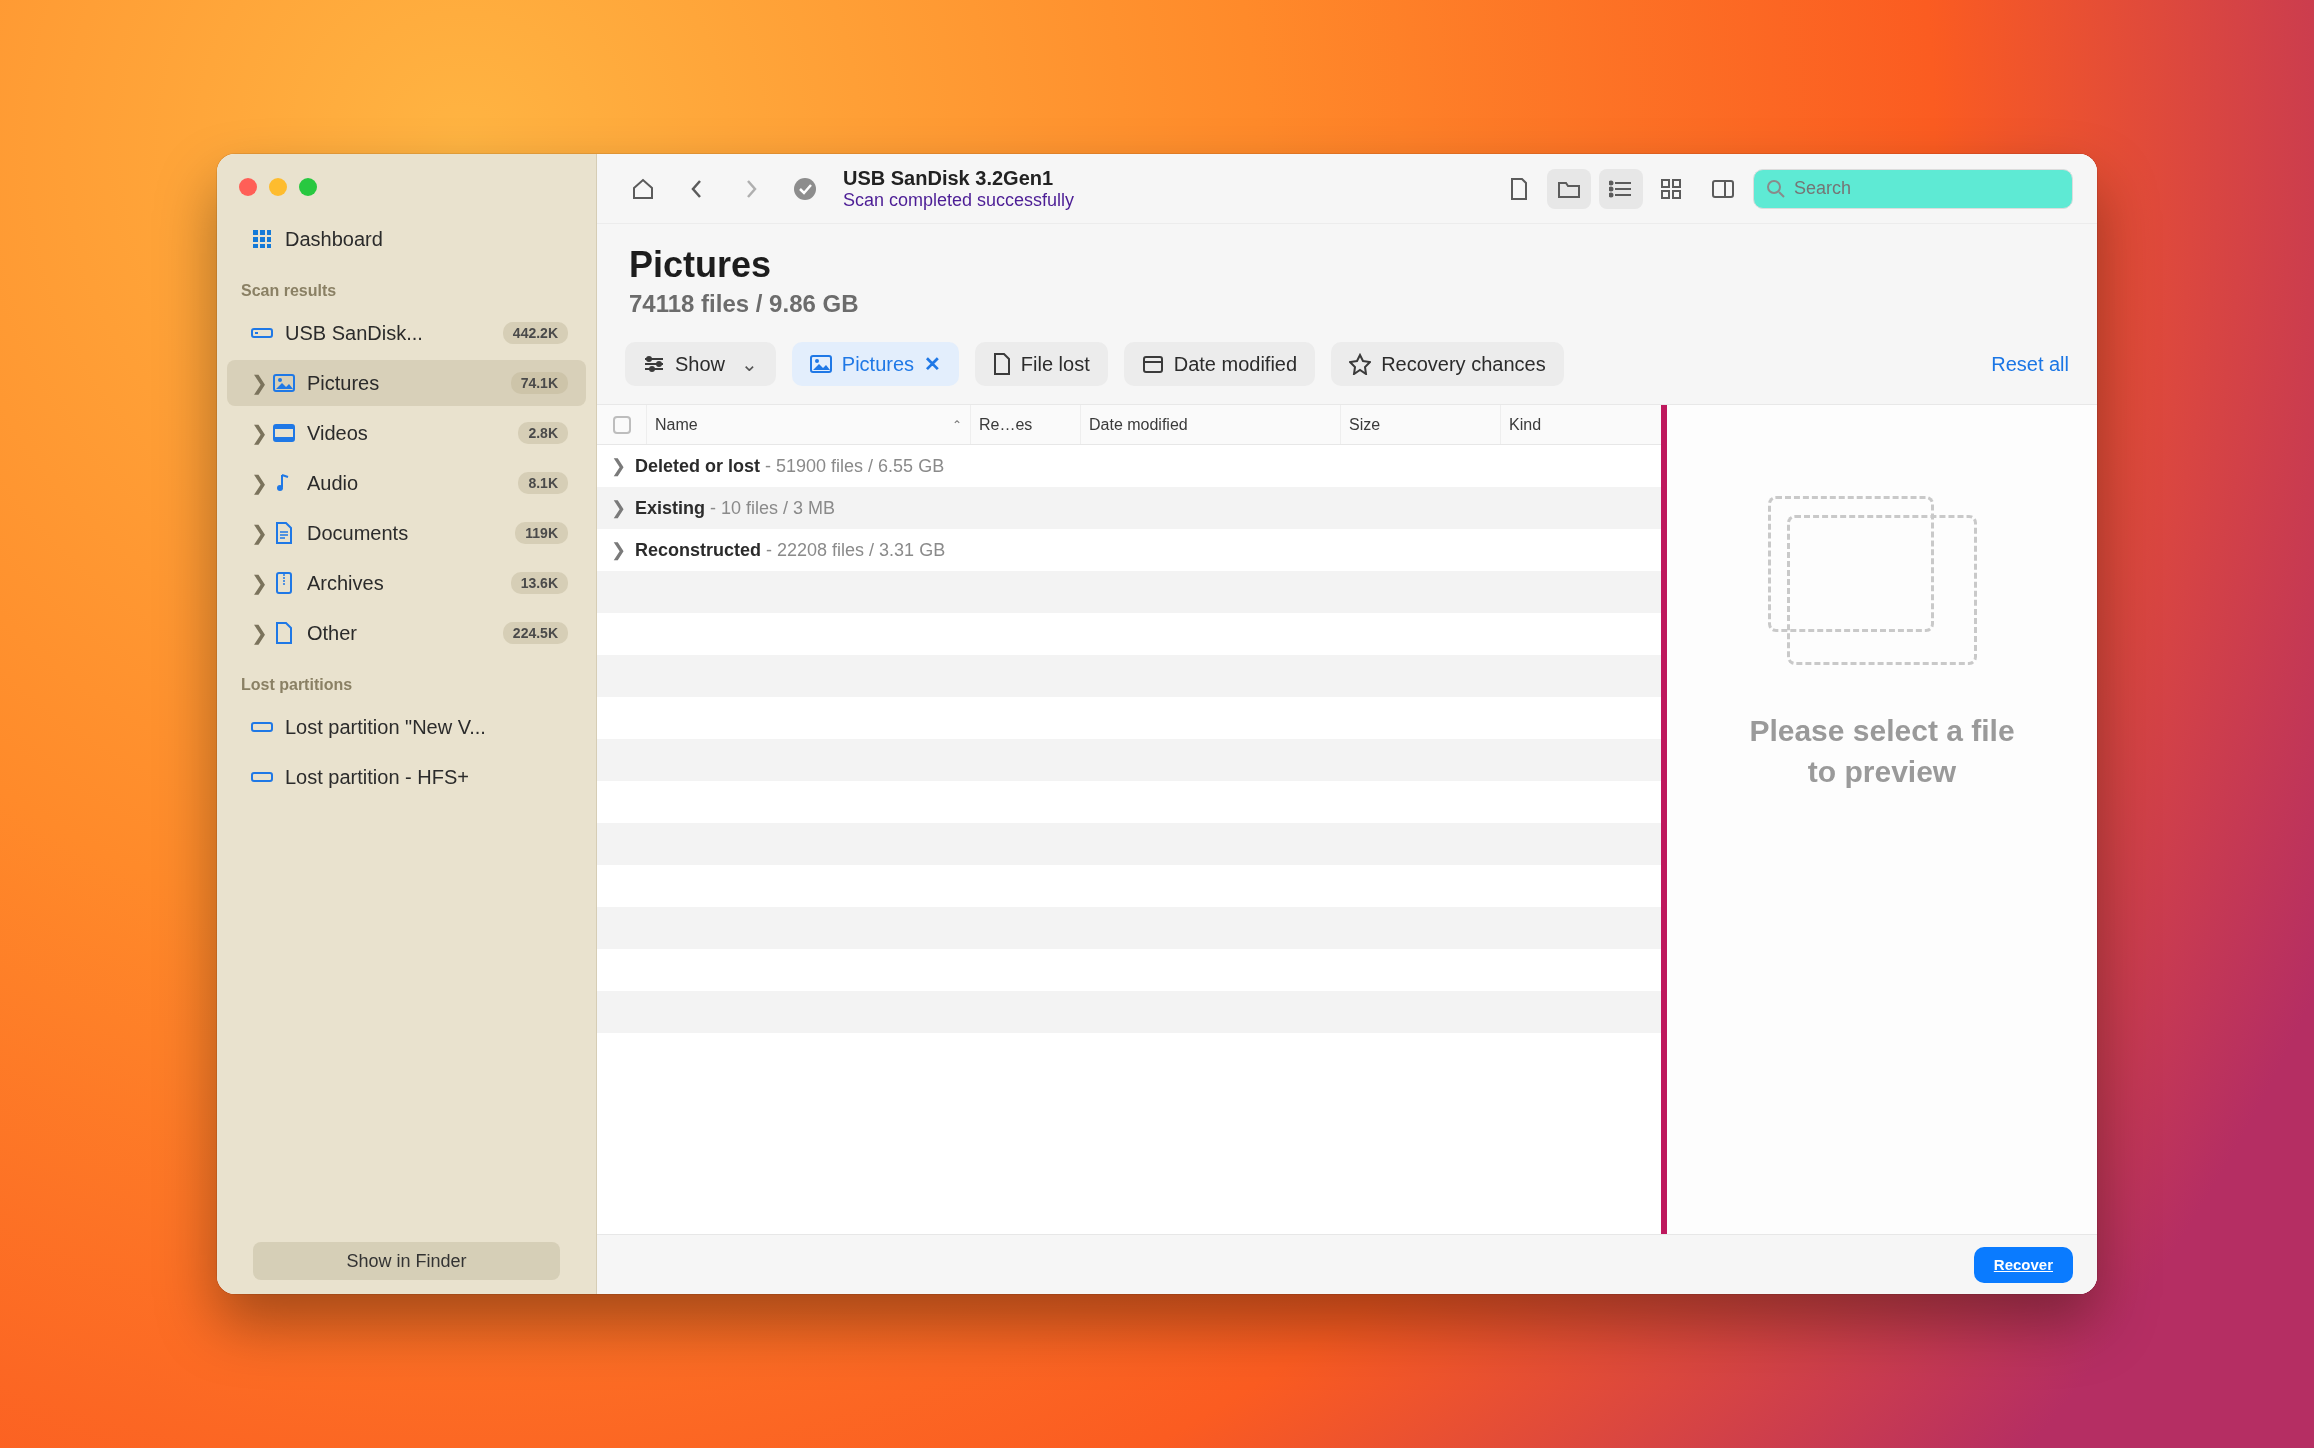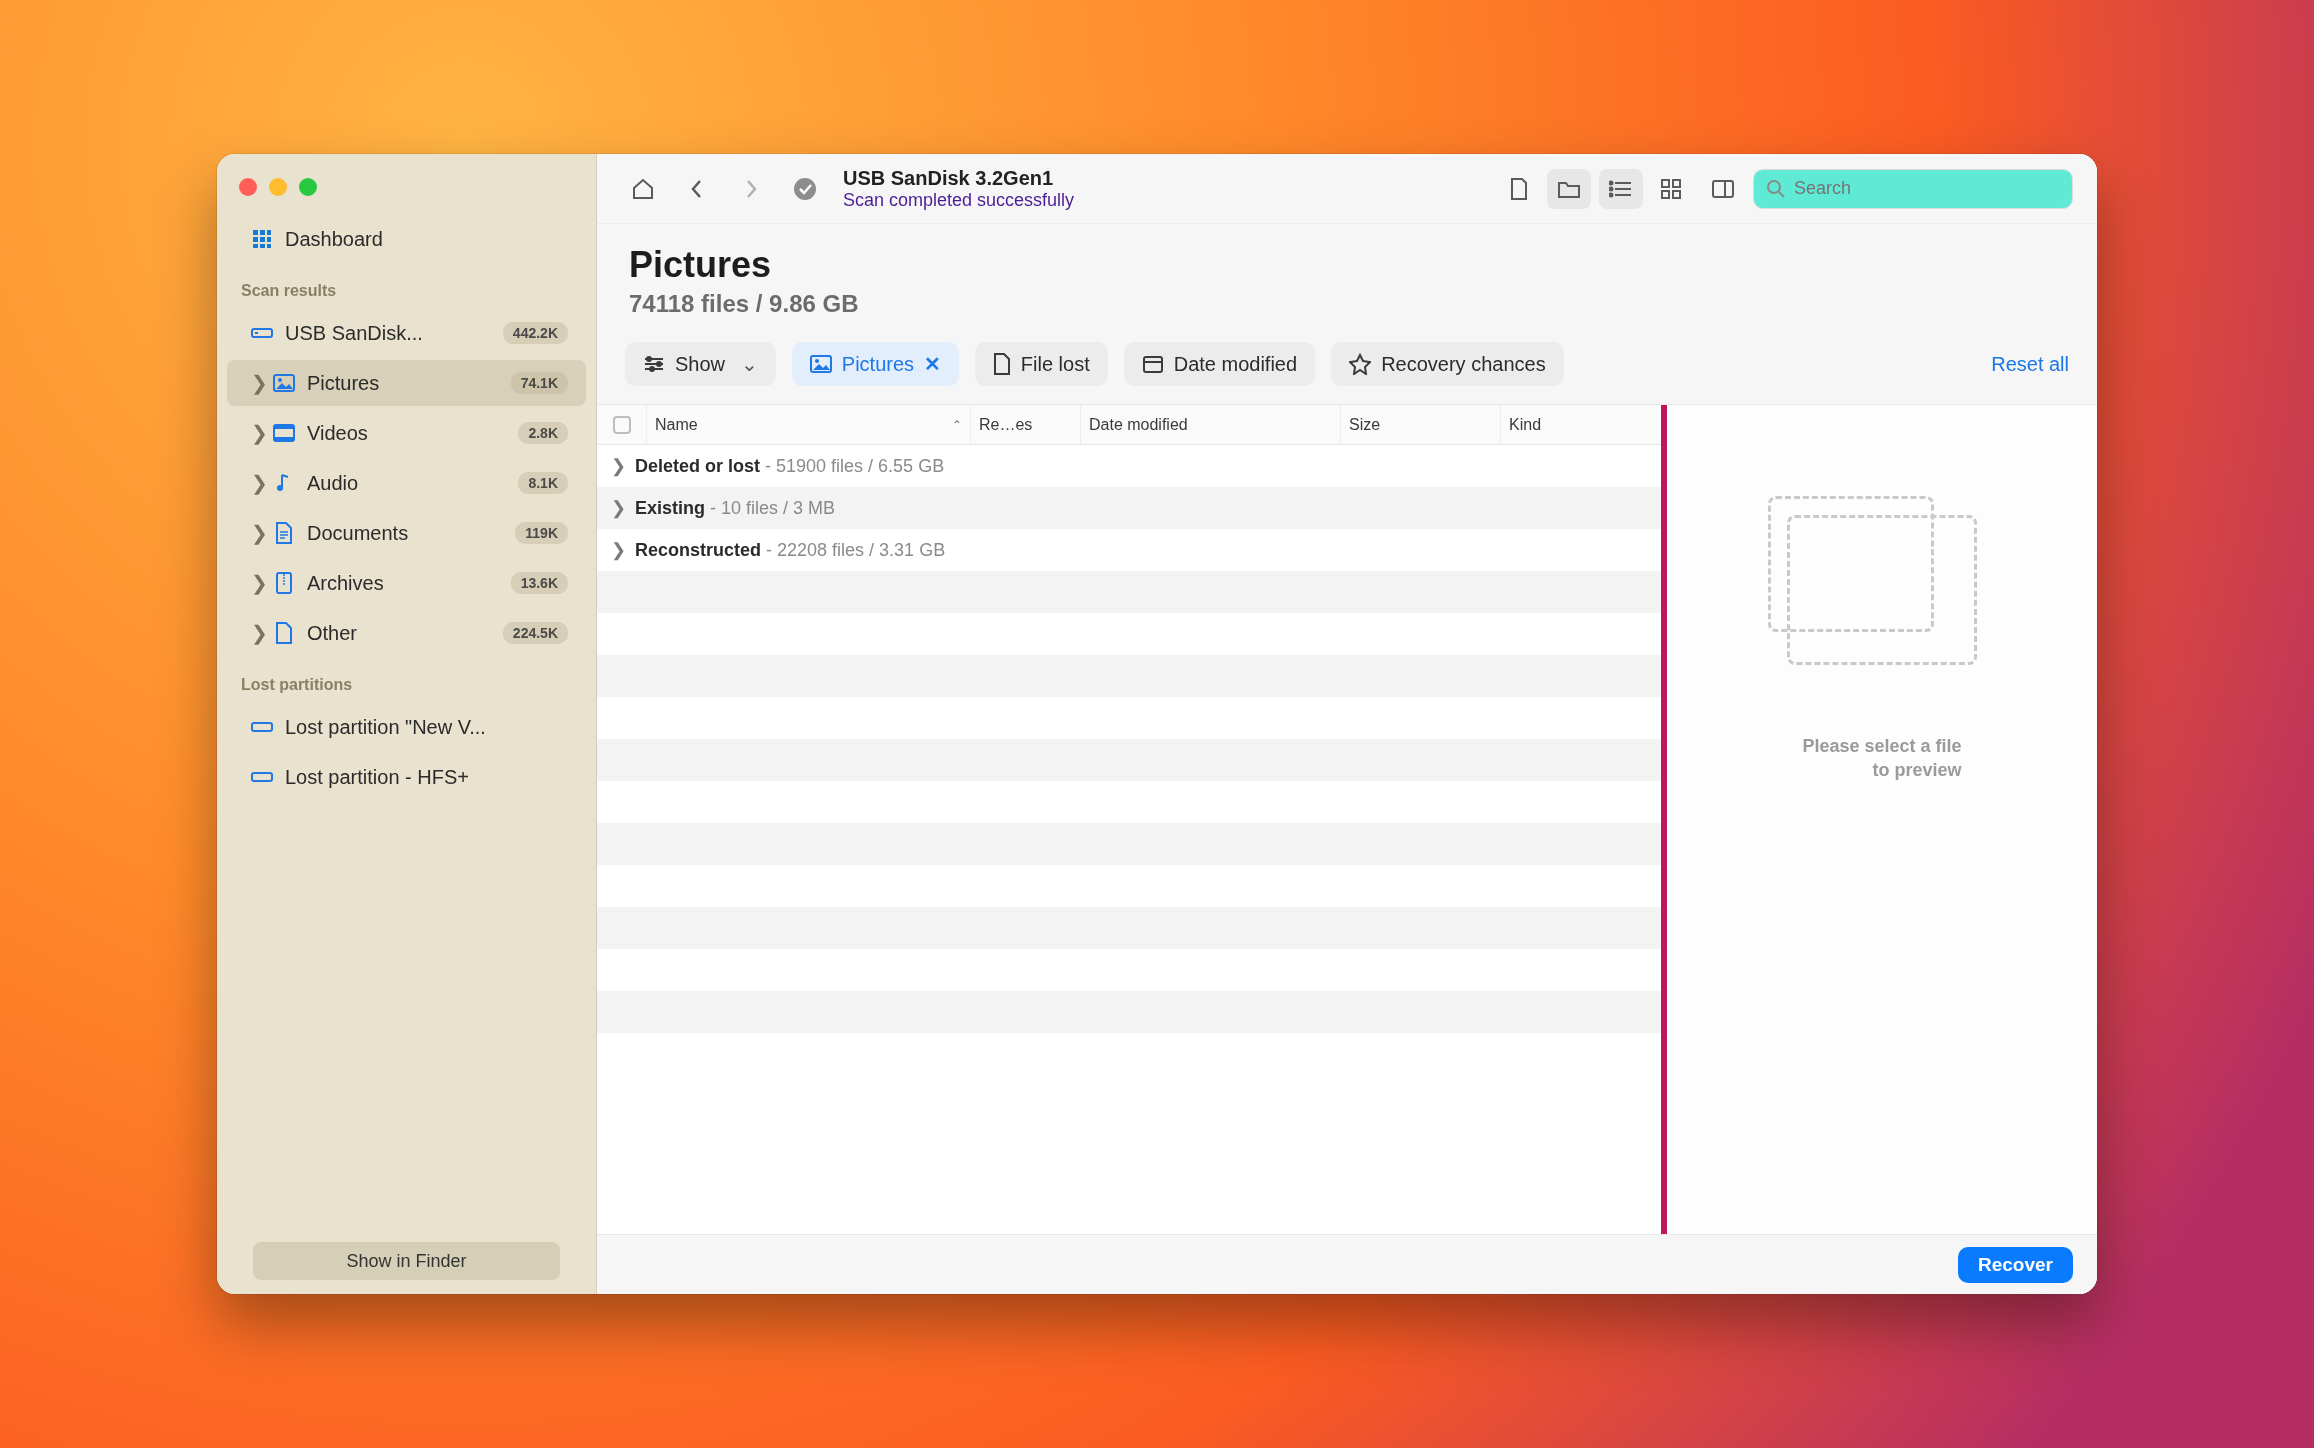--- a/index.html
+++ b/index.html
@@ -78,25 +78,25 @@
   .row { display:flex; align-items:center; height:42px; font-size:18px; color:#2b2b2b;
          padding:0 14px; }
   .row:nth-child(even){ background:#f3f3f3;}
   .row .rchev{ width:16px; color:#7a7a7a; margin-right:8px;}
   .row .muted{ color:#8a8a8a;}
   .preview { width:430px; display:flex; flex-direction:column; align-items:center; justify-content:flex-start;
              padding-top:110px; background:#fdfdfd;}
   .dash-box { width:190px; height:150px; border:3px dashed #c9c9c9; border-radius:8px; position:relative;}
   .dash-box::before{content:""; position:absolute; left:-22px; top:-22px; width:160px; height:130px;
     border:3px dashed #c9c9c9; border-radius:8px; background:transparent;}
-  .ptxt{ margin-top:69px; text-align:right; font-size:18px; font-weight:700; color:#9a9a9a; line-height:1.35;}
+  .ptxt{ margin-top:46px; text-align:center; font-size:30px; font-weight:700; color:#9a9a9a; line-height:1.35;}
   .footer { height:60px; display:flex; align-items:center; justify-content:flex-end; padding:0 24px;
             border-top:1px solid #e7e7e7; background:#f6f6f6;}
   .recover { background:#0a7bff; color:#fff; border:none; border-radius:10px; height:36px; padding:0 20px;
-             font-size:19px; font-weight:600;}
+             font-size:15px; font-weight:600;text-decoration:underline;}
   .chkbox{ width:18px; height:18px; border:2px solid #bdbdbd; border-radius:4px;}
   .sort-caret{ margin-left:auto; color:#777; font-size:12px;}
   svg{display:block;}
 </style>
 </head>
 <body>
 
 <div class="window">
 
   <aside class="sidebar">

